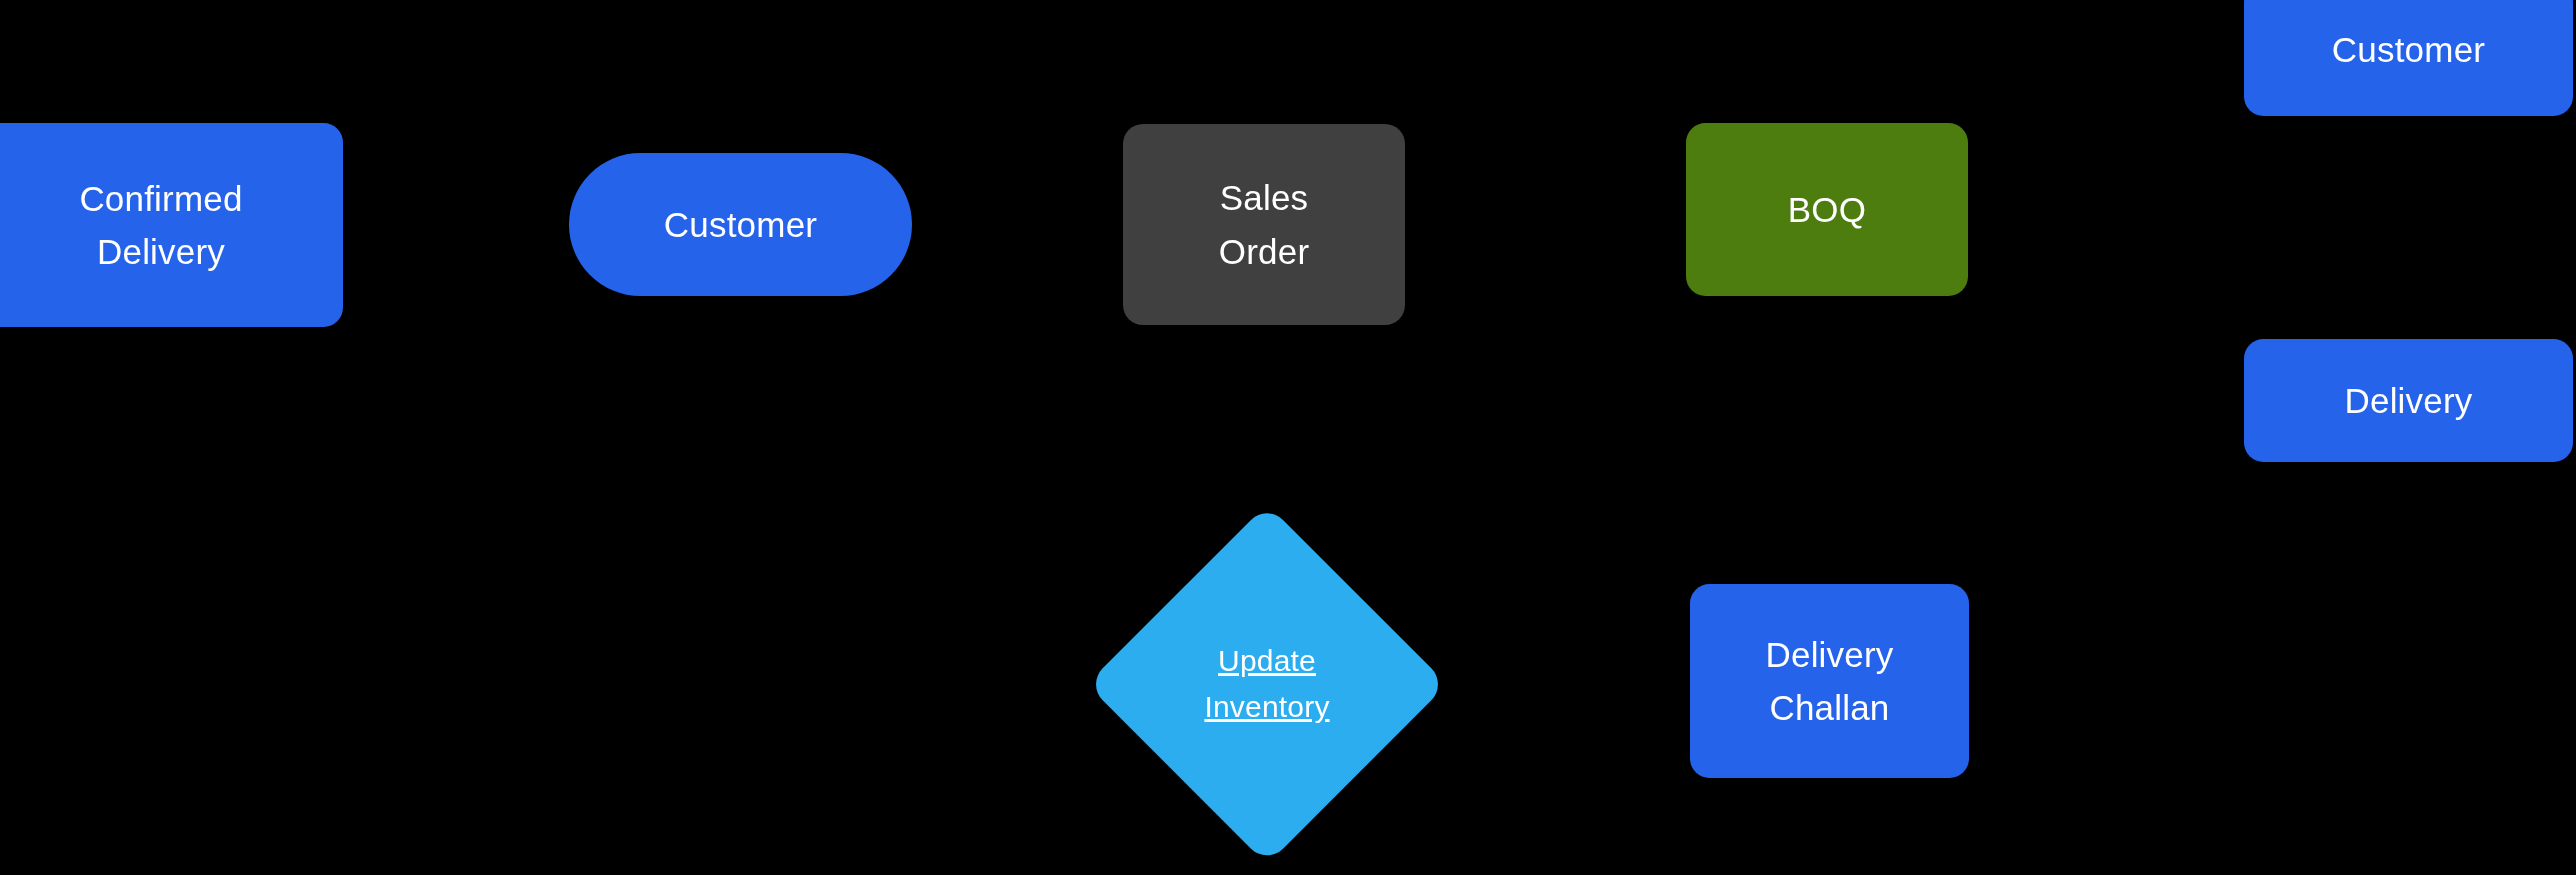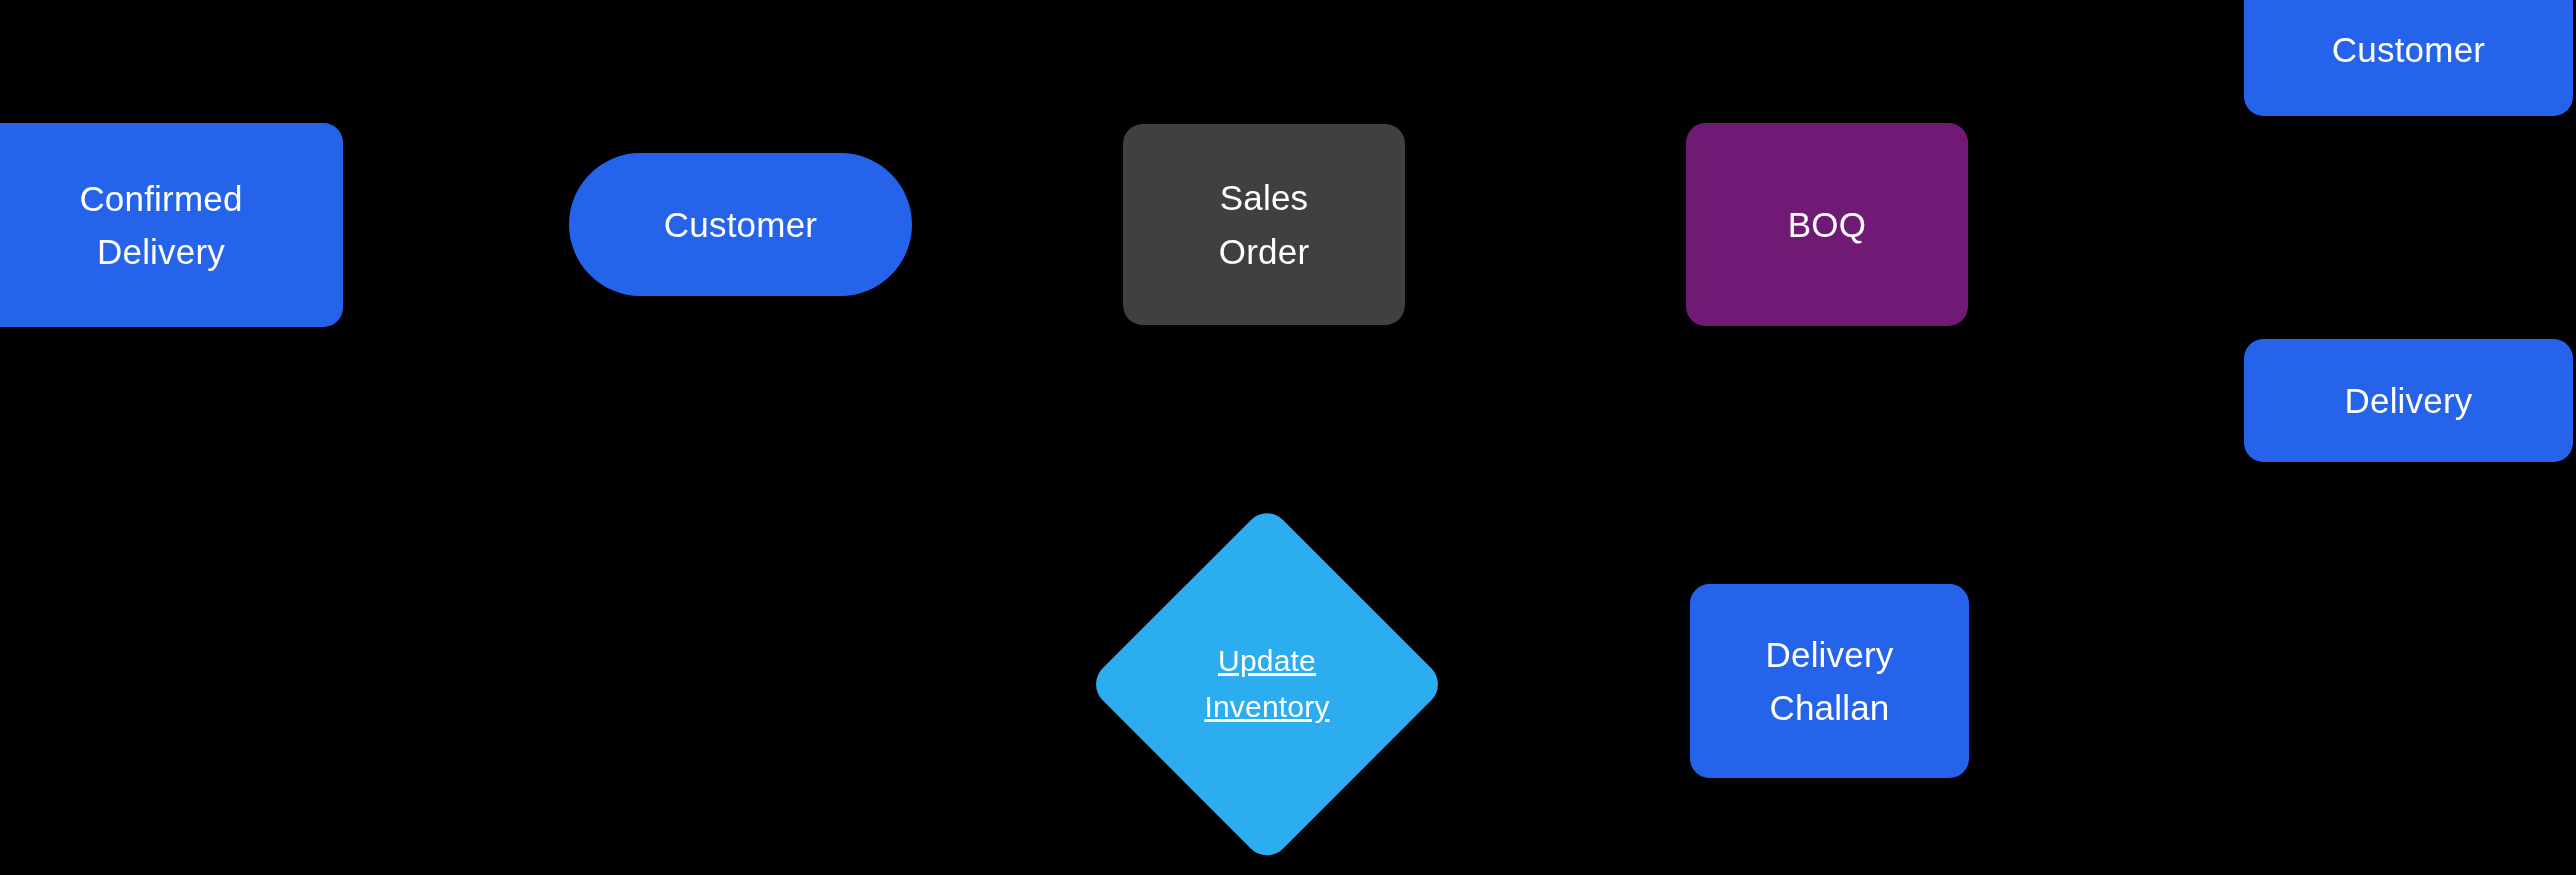--- a/index.html
+++ b/index.html
@@ -98,21 +98,21 @@
 
   <div class="node shape-pill" style="left:569px; top:153px; width:343px; height:143px; background:#2563EB; font-size:35px;">
     <span class="label">Customer</span>
   </div>
 
   <div class="node shape-rect" style="left:1123px; top:124px; width:282px; height:201px; background:#404040; font-size:35px;border-radius:20px;">
     <span class="label">Sales
 Order</span>
   </div>
 
-  <div class="node shape-rect" style="left:1686px; top:123px; width:282px; height:203px; background:#701a75; font-size:35px;">
+  <div class="node shape-rect" style="left:1686px; top:123px; width:282px; height:173px; background:#4d7c0f; font-size:35px;">
     <span class="label">BOQ</span>
   </div>
 
   <div class="node shape-rect" style="left:2244px; top:-16.6px; width:329px; height:133px; background:#2563EB; font-size:35px;">
     <span class="label">Customer</span>
   </div>
 
   <div class="node shape-rect" style="left:2244px; top:339px; width:329px; height:123px; background:#2563EB; font-size:35px;">
     <span class="label">Delivery</span>
   </div>

